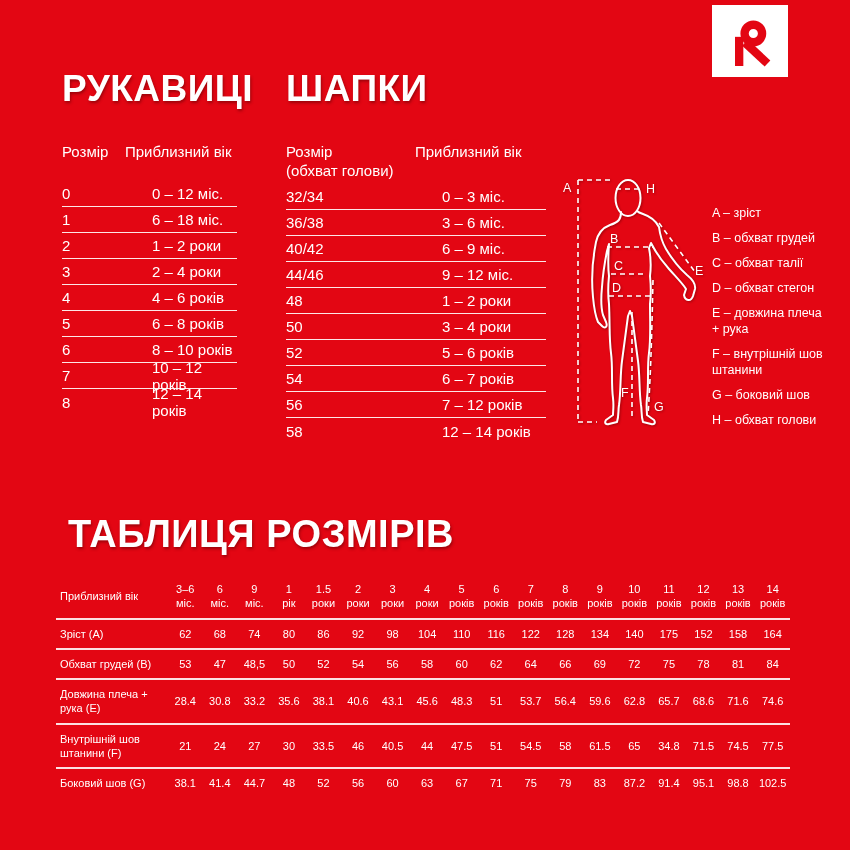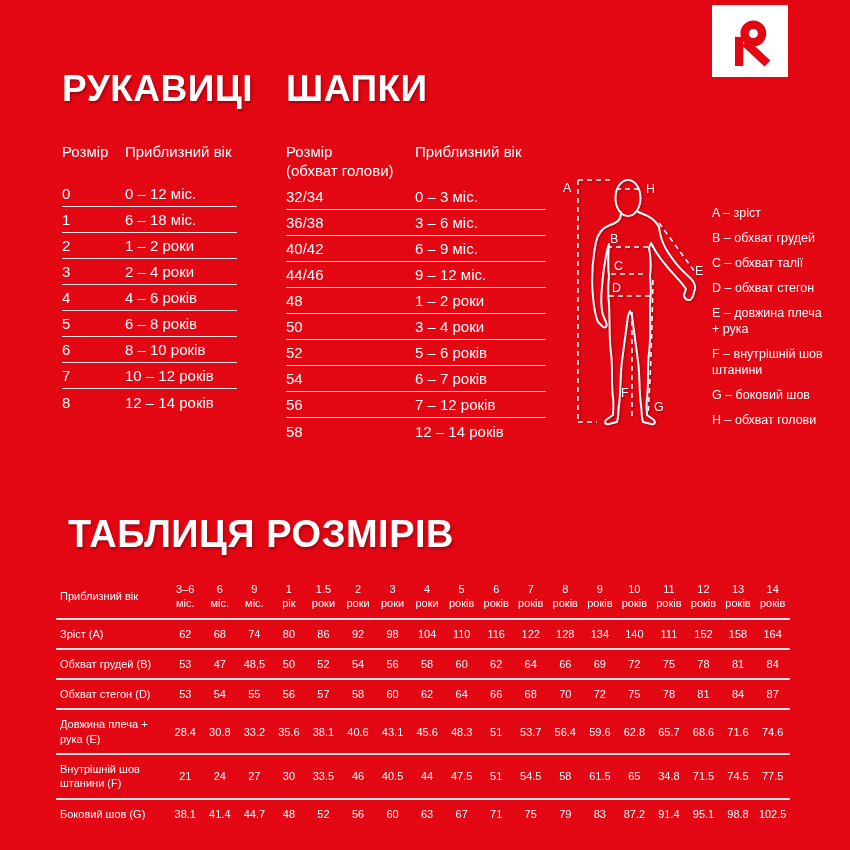--- a/index.html
+++ b/index.html
@@ -30,21 +30,21 @@
   .srow {
     display: flex; align-items: center; height: 26px;
     border-bottom: 1.5px solid rgba(255,255,255,.9);
     font-size: 15px;
   }
   .rows .srow:last-child { border-bottom: none; }
   .gloves-rows { left: 62px; top: 181px; width: 175px; }
   .gloves-rows .cell-size { width: 63px; }
   .hats-rows { left: 286px; top: 184px; width: 260px; }
   .hats-rows .cell-size { width: 129px; }
-  .cell-age { flex: 1; }
+  .cell-age { flex: 1; margin-left: 27px; }
 
   
   .figure-svg { position: absolute; left: 555px; top: 165px;
     filter: drop-shadow(1.5px 1.5px 1px rgba(80,0,0,.45)); }
   .figure-svg text { font-family: "Liberation Sans", sans-serif; font-size: 12.5px; fill: #fff; }
   .legend { position: absolute; left: 712px; top: 177px; width: 118px;
     display: flex; flex-direction: column; gap: 9px; margin-top: 28px; }
   .legend-item { font-size: 12.5px; line-height: 1.28; }
 
   
@@ -259,21 +259,21 @@
         <td>86</td>
         <td>92</td>
         <td>98</td>
         <td>104</td>
         <td>110</td>
         <td>116</td>
         <td>122</td>
         <td>128</td>
         <td>134</td>
         <td>140</td>
-        <td>111</td>
+        <td>175</td>
         <td>152</td>
         <td>158</td>
         <td>164</td>
       </tr>
       <tr>
         <td class="lbl">Обхват грудей (B)</td>
         <td>53</td>
         <td>47</td>
         <td>48,5</td>
         <td>50</td>
@@ -286,41 +286,20 @@
         <td>64</td>
         <td>66</td>
         <td>69</td>
         <td>72</td>
         <td>75</td>
         <td>78</td>
         <td>81</td>
         <td>84</td>
       </tr>
       <tr>
-        <td class="lbl">Обхват стегон (D)</td>
-        <td>53</td>
-        <td>54</td>
-        <td>55</td>
-        <td>56</td>
-        <td>57</td>
-        <td>58</td>
-        <td>60</td>
-        <td>62</td>
-        <td>64</td>
-        <td>66</td>
-        <td>68</td>
-        <td>70</td>
-        <td>72</td>
-        <td>75</td>
-        <td>78</td>
-        <td>81</td>
-        <td>84</td>
-        <td>87</td>
-      </tr>
-      <tr>
         <td class="lbl">Довжина плеча + рука (E)</td>
         <td>28.4</td>
         <td>30.8</td>
         <td>33.2</td>
         <td>35.6</td>
         <td>38.1</td>
         <td>40.6</td>
         <td>43.1</td>
         <td>45.6</td>
         <td>48.3</td>

